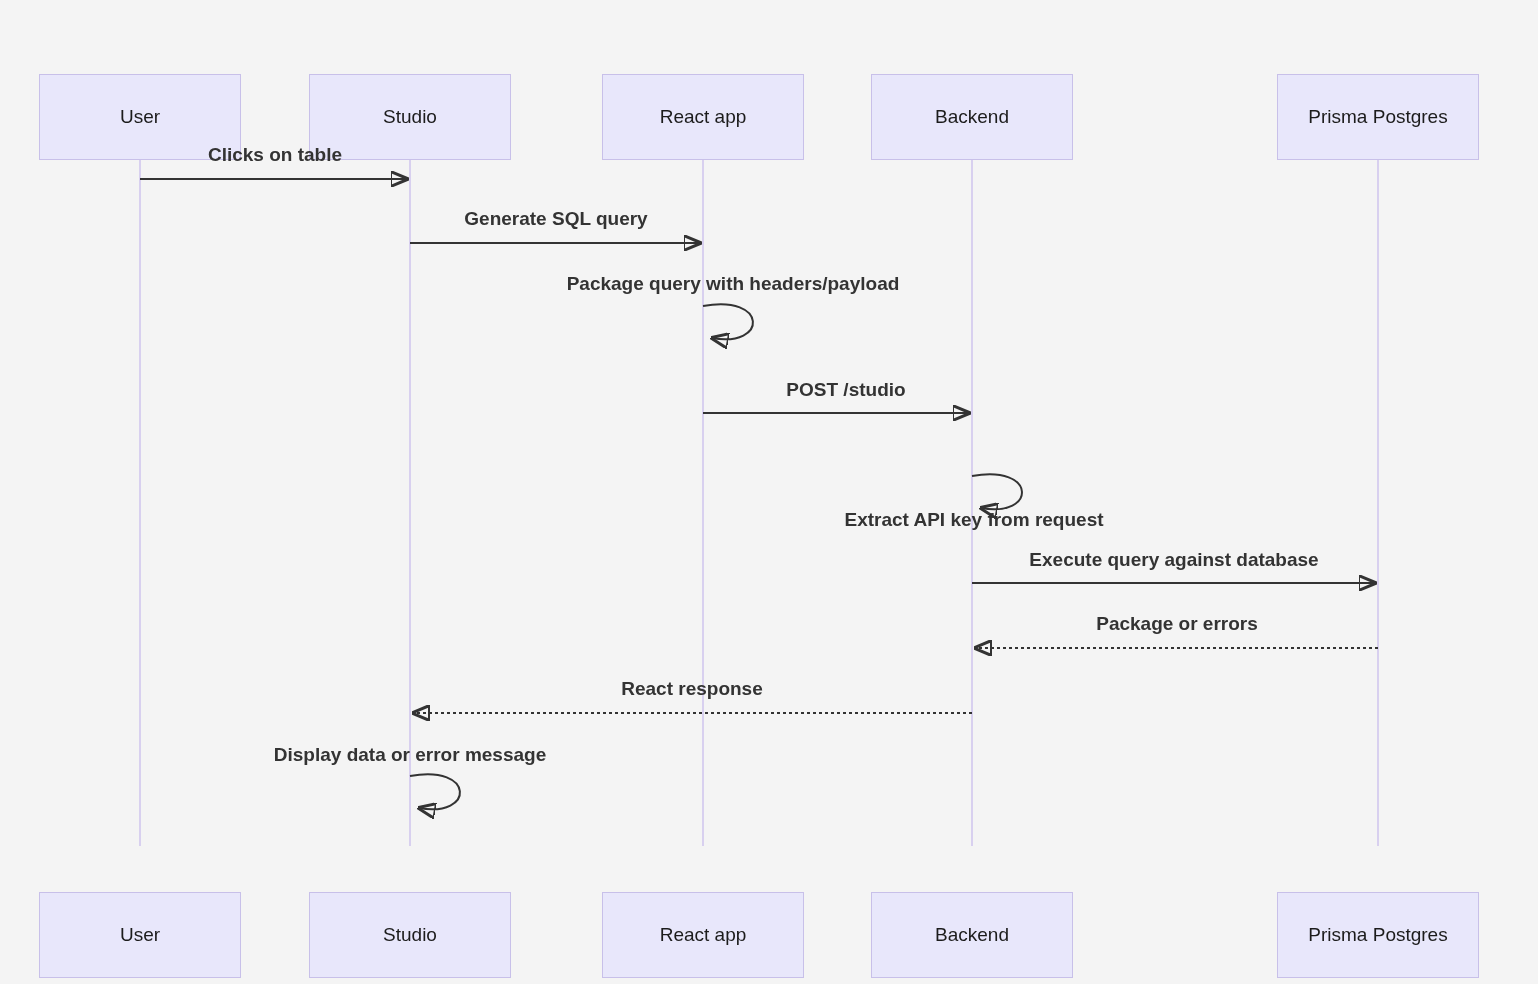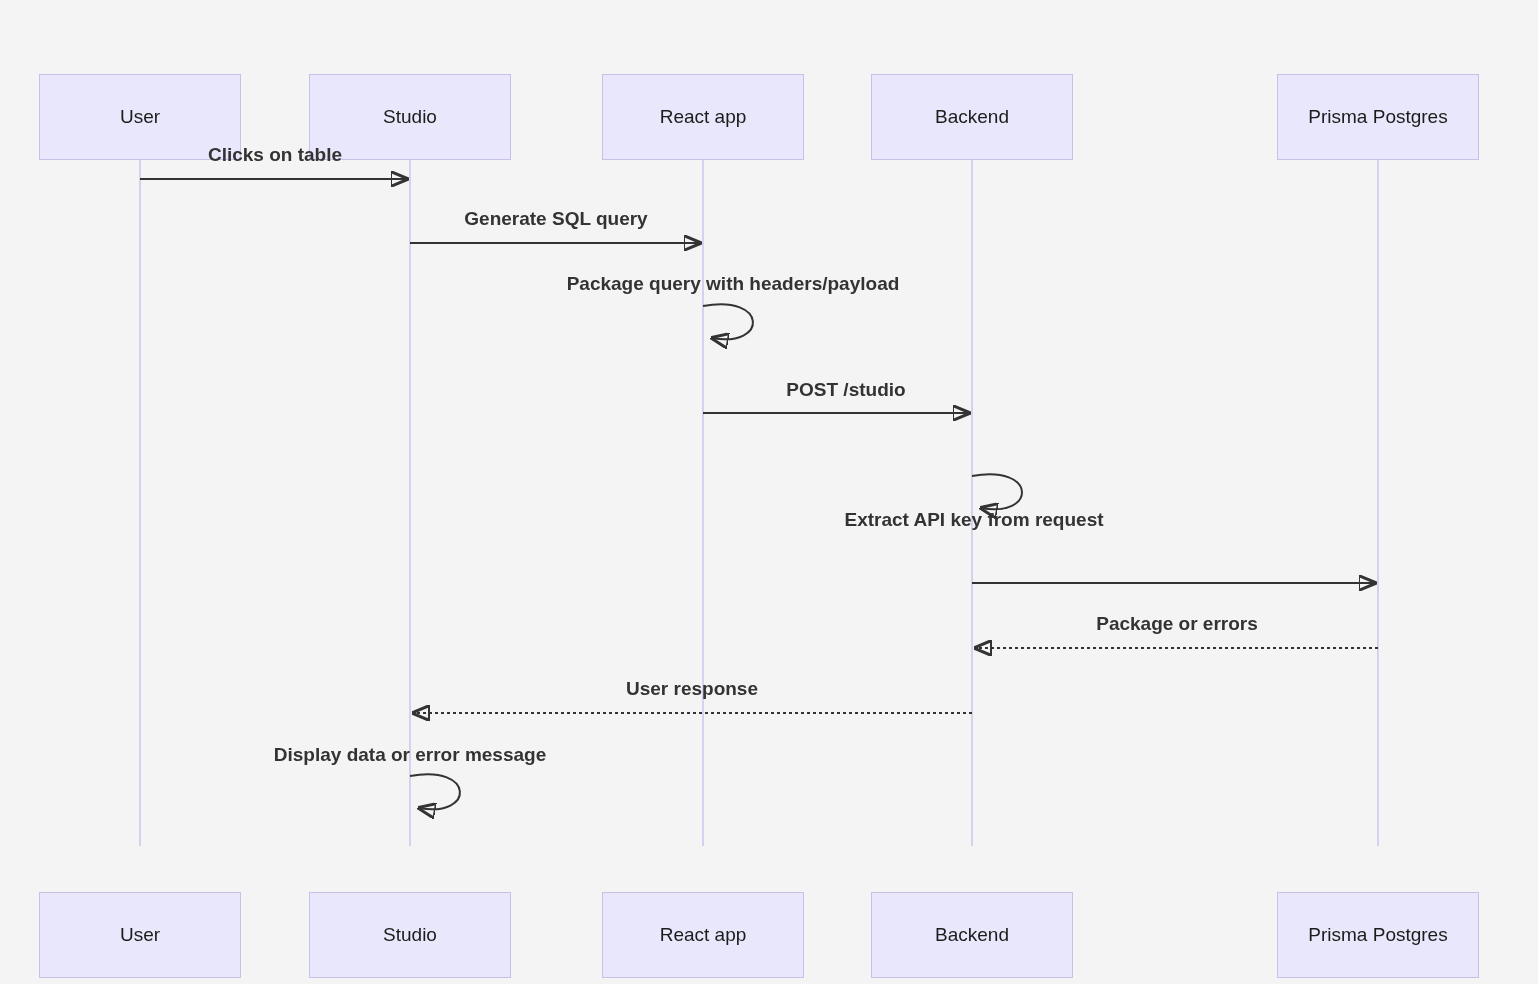--- a/index.html
+++ b/index.html
@@ -99,22 +99,23 @@
     </div>
   <div class="actor-box" style="left:1277px;top:846px;">
       <span>Prisma Postgres</span>
     </div>
 
   <div class="msg-label" style="left:275px;top:143px;">Clicks on table</div>
   <div class="msg-label" style="left:556px;top:207px;">Generate SQL query</div>
   <div class="msg-label" style="left:705px;top:272px;margin-left:28px;">Package query with headers/payload</div>
   <div class="msg-label" style="left:837px;top:378px;margin-left:9px;">POST /studio</div>
   <div class="msg-label" style="left:974px;top:465px;margin-top:43px;">Extract API key from request</div>
+  <div class="msg-label" style="left:1174px;top:548px;">Execute query against database</div>
   <div class="msg-label" style="left:1177px;top:612px;">Package or errors</div>
-  <div class="msg-label" style="left:692px;top:677px;">User response</div>
+  <div class="msg-label" style="left:692px;top:677px;">React response</div>
   <div class="msg-label" style="left:410px;top:743px;">Display data or error message</div>
 
   <svg class="arrows" xmlns="http://www.w3.org/2000/svg">
     <defs>
       <marker id="arrowhead" viewBox="0 0 12 10" refX="11" refY="5" markerWidth="9" markerHeight="8" orient="auto">
         <path d="M0,0 L12,5 L0,10 Z" fill="#333333" stroke="none"></path>
       </marker>
     </defs>
     <path d="M140,179 H407" marker-end="url(#arrowhead)"></path>
     <path d="M410,243 H700" marker-end="url(#arrowhead)"></path>

